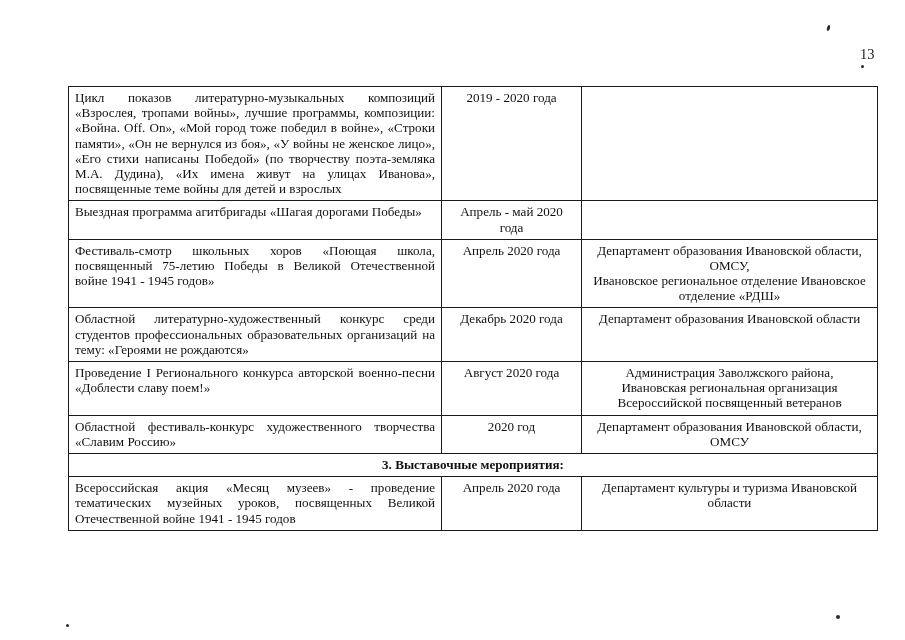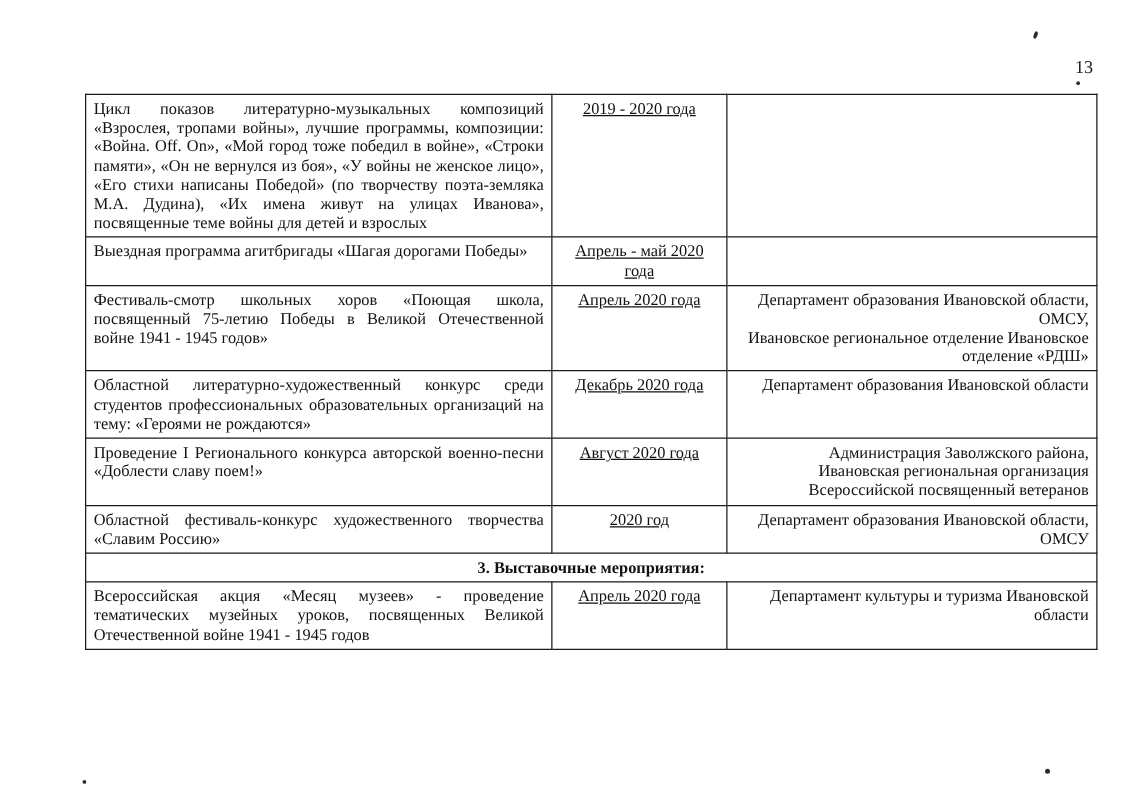--- a/index.html
+++ b/index.html
@@ -36,36 +36,36 @@
     border-radius: 50%;
   }
   .speck-a { left: 827px; top: 25px; width: 3px; height: 6px; transform: rotate(18deg); }
   .speck-b { left: 861px; top: 65px; width: 3px; height: 3px; }
   .speck-c { left: 836px; top: 615px; width: 4px; height: 4px; }
   .speck-d { left: 66px; top: 624px; width: 3px; height: 3px; }
 
   table.doc-table {
     position: absolute;
     left: 68px;
-    top: 75px;
+    top: 86px;
     width: 772px;
     border-collapse: collapse;
     table-layout: fixed;
   }
   table.doc-table td {
     border: 1px solid #1a1a1a;
     vertical-align: top;
     padding: 3px 6px 4px 6px;
     font-size: 13.1px;
     line-height: 1.16;
     font-family: "Liberation Serif", serif;
   }
   td.c1 { width: 360px; text-align: justify; text-justify: inter-word; hyphens: none; }
-  td.c2 { width: 127px; text-align: center; text-decoration: underline; }
-  td.c3 { width: 283px; text-align: right; }
+  td.c2 { width: 127px; text-align: center; }
+  td.c3 { width: 283px; text-align: center; }
   td.full { text-align: center; font-weight: bold; padding-top: 5px; padding-bottom: 6px; }
   
   .just { text-align: justify; }
 </style>
 </head>
 <body>
 
 <div class="page">
 
   <div class="speck speck-a"></div>

